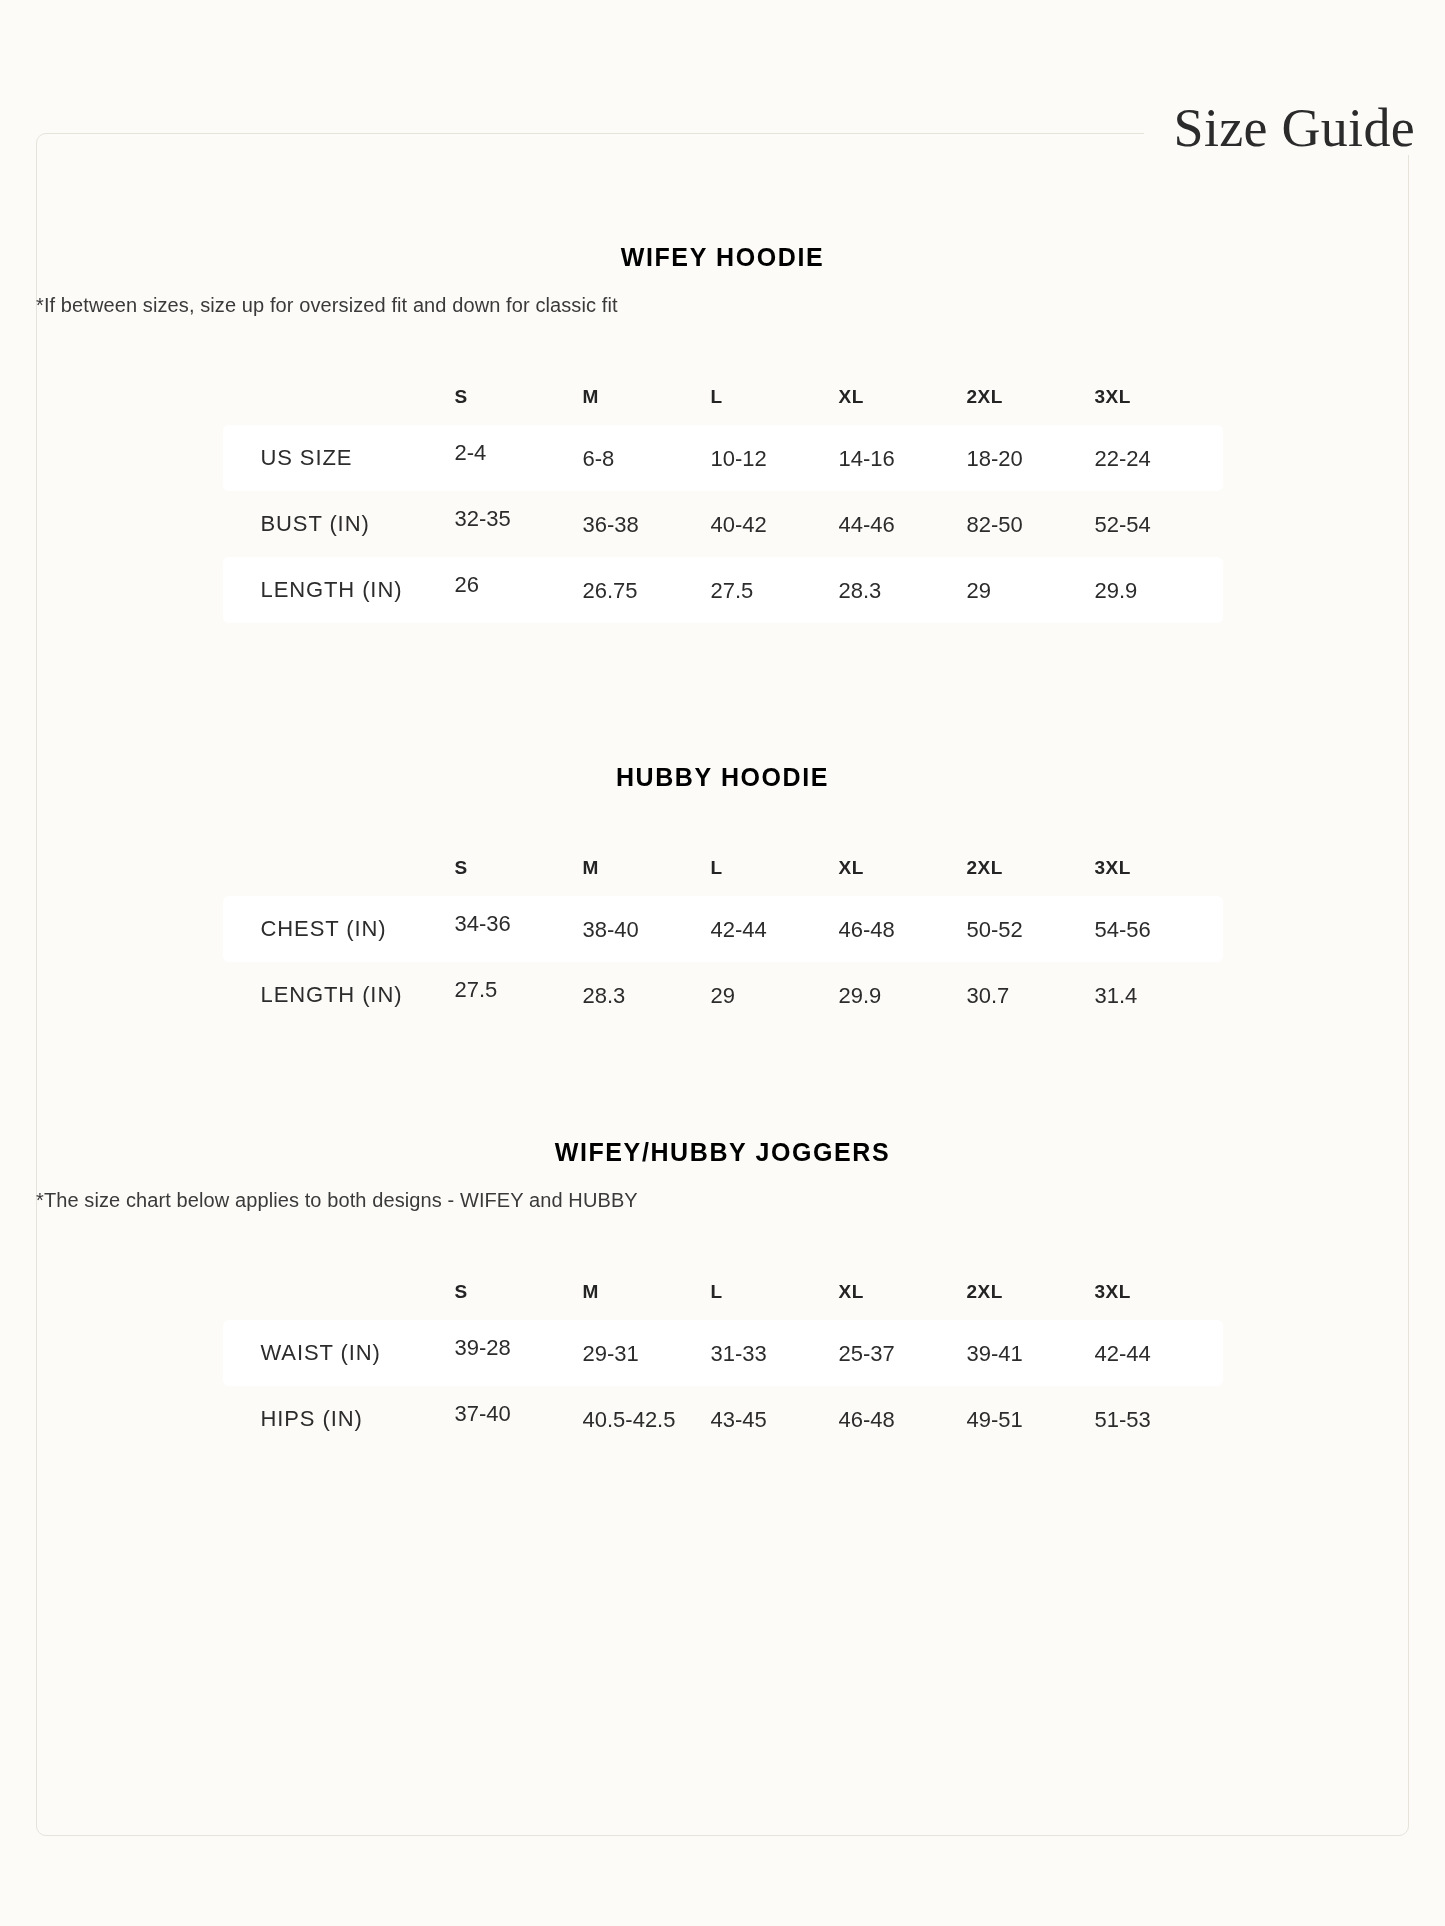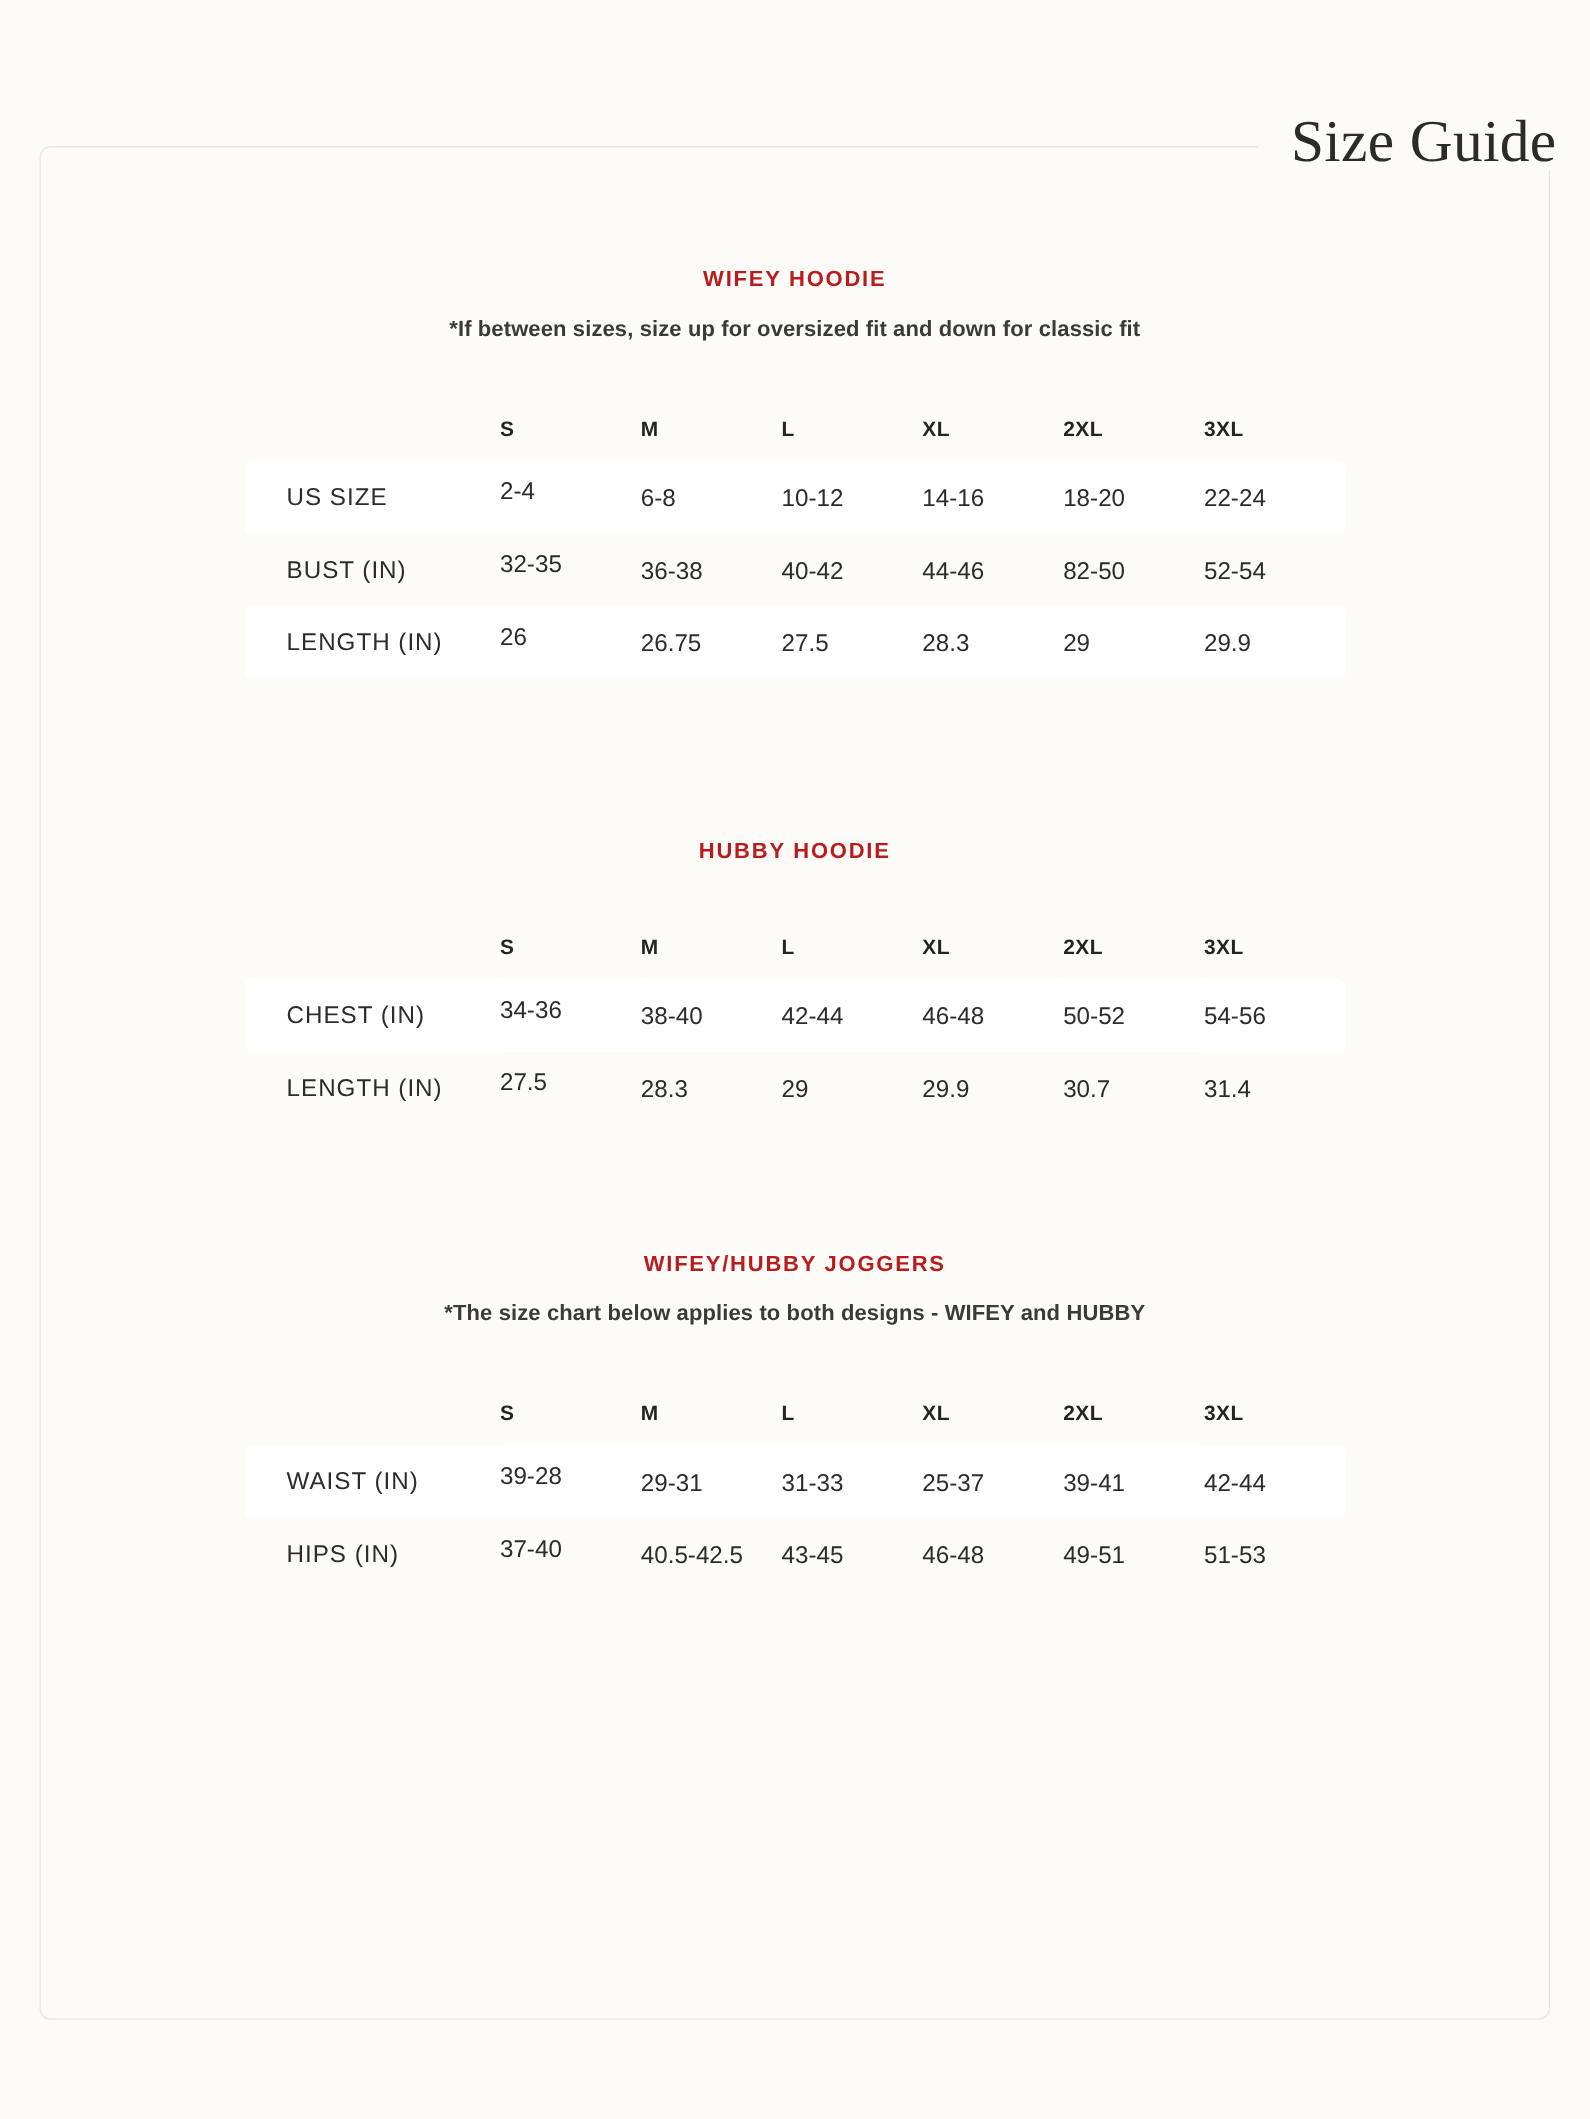--- a/index.html
+++ b/index.html
@@ -68,29 +68,29 @@
     box-sizing: border-box;
   }
 
   .section {
     position: absolute;
     left: 0;
     width: 1373px;
   }
   .section-title {
     text-align: center;
-    font-size: 20px;
+    font-size: 25px;
     font-weight: 700;
     letter-spacing: 1.6px;
-    color: #b91c1c;
+    color: #000000;
   }
   .section-note {
-    text-align: center;
+    text-align: left;
     font-size: 20px;
-    font-weight: 700;
+    font-weight: 400;
     color: #3a3a3a;
     margin-top: 22px;
     letter-spacing: 0.1px;
   }
 
   
   .table {
     margin: 0 auto;
     width: 1000px;
     border-collapse: separate;

